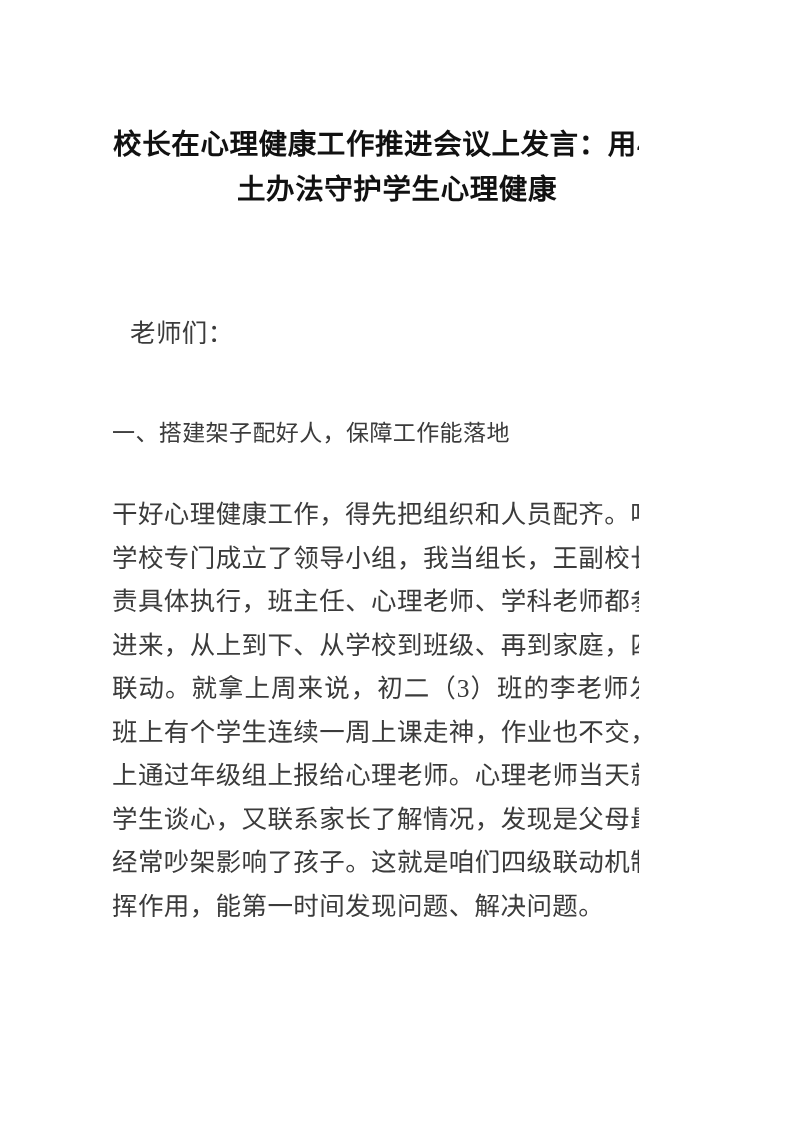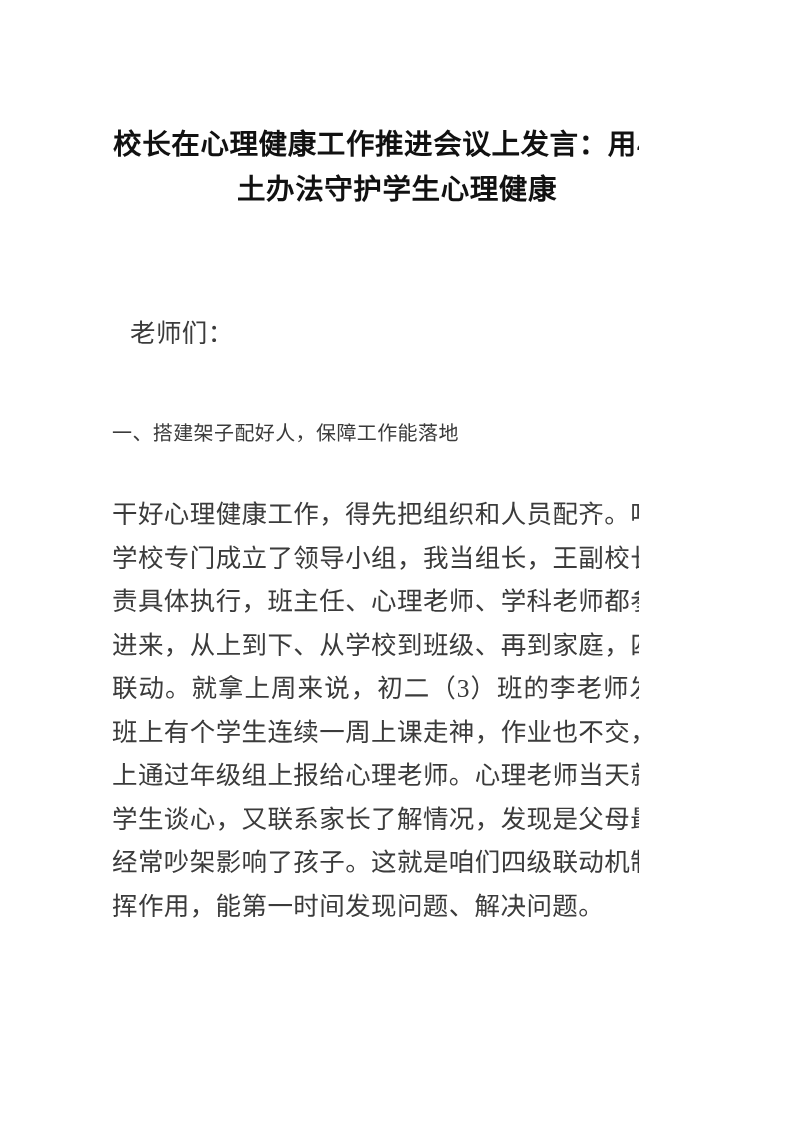--- a/index.html
+++ b/index.html
@@ -66,21 +66,21 @@
     text-justify: inter-ideograph;
     letter-spacing: 0.4px;
     word-break: break-all;
   }
 
   .section-heading {
     margin: 0;
     padding: 0;
     padding-top: 38px;
     font-family: "Liberation Serif", "DejaVu Serif", serif;
-    font-size: 20px;
+    font-size: 23px;
     font-weight: 400;
     line-height: 43.5px;
     color: #3b3b3b;
     letter-spacing: 0.4px;
     text-align: left;
   }
 </style>
 </head>
 <body>
 

